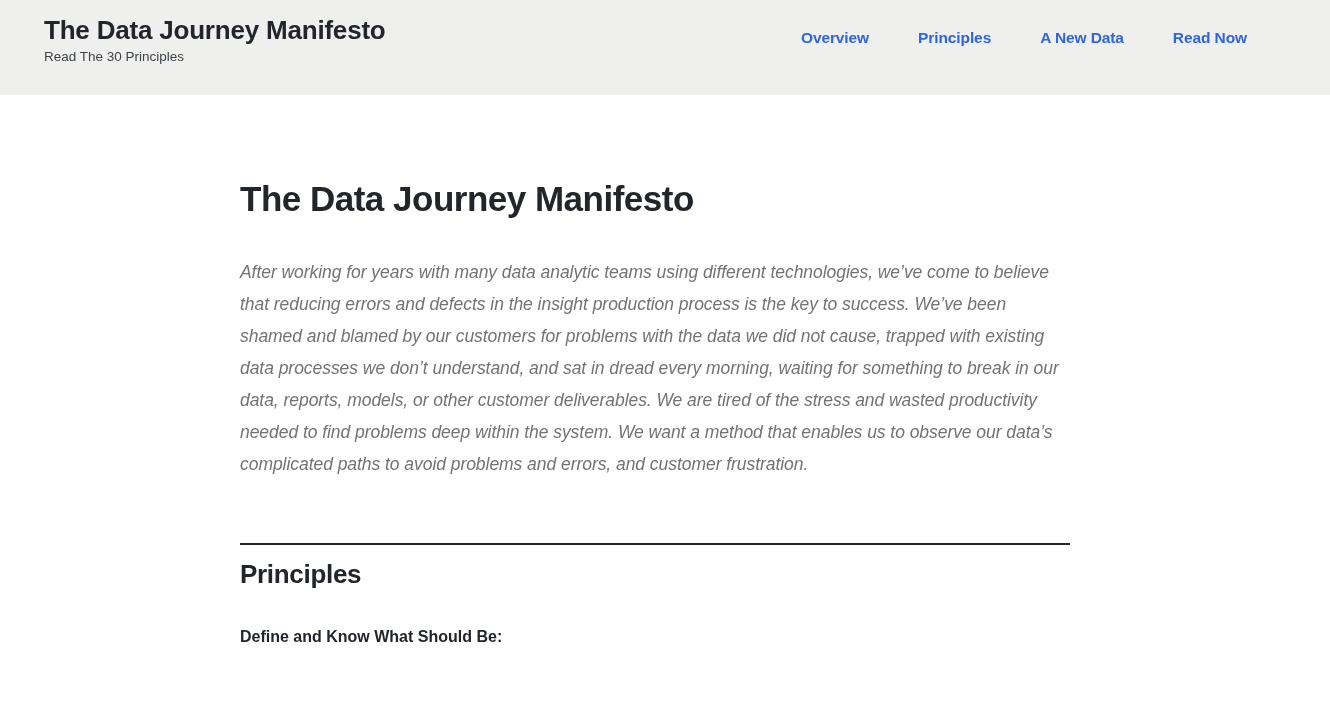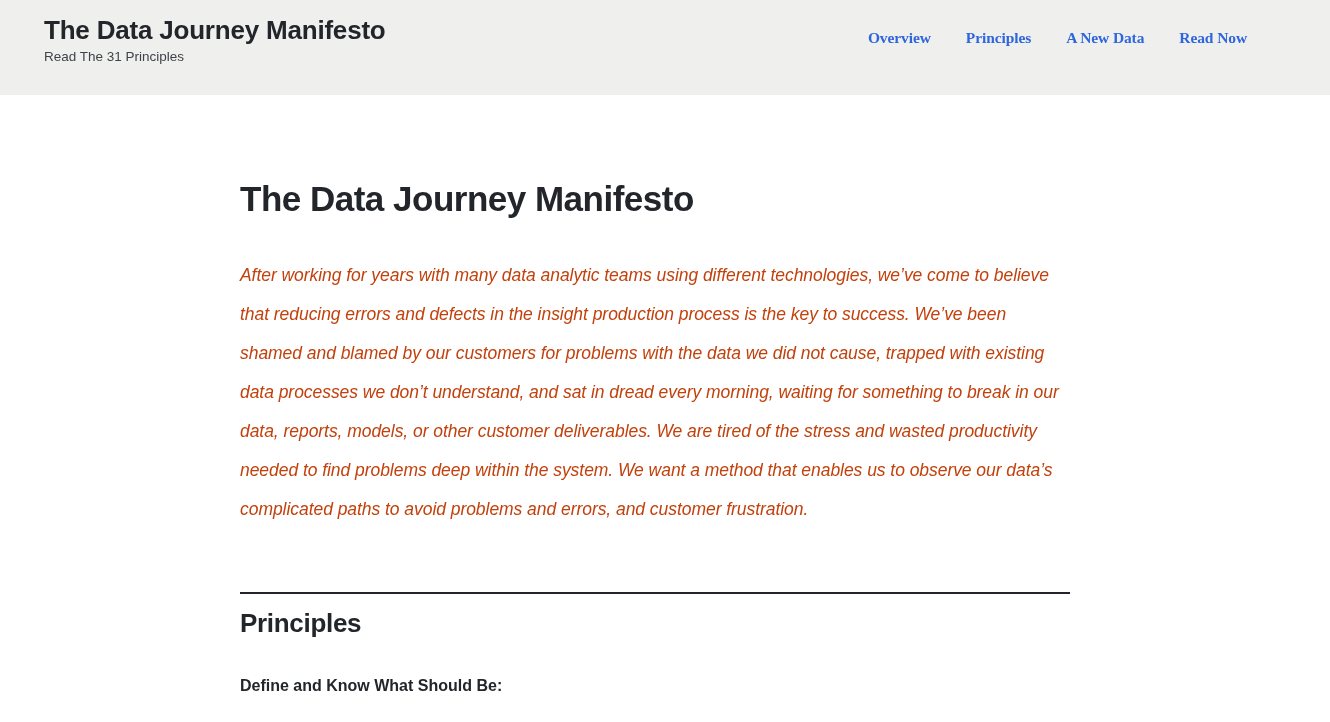--- a/index.html
+++ b/index.html
@@ -43,22 +43,21 @@
     color: #3f4449;
     margin-top: 3px;
     line-height: 1.2;
   }
   .site-nav {
     position: absolute;
     right: 83px;
     top: 29px;
     display: flex;
     align-items: center;
-    gap: 2px;
-    font-family: Liberation Serif, serif;
+    gap: 16px;
   }
   .nav-link {
     color: #2f66dd;
     font-size: 15.5px;
     font-weight: bold;
     text-decoration: none;
     letter-spacing: -0.1px;
     margin-left: 33px;
     white-space: nowrap;
     cursor: pointer;
@@ -75,22 +74,22 @@
     font-size: 35px;
     font-weight: bold;
     letter-spacing: -0.5px;
     color: #22262a;
     margin: 0 0 0 0;
     line-height: 1.2;
   }
   .intro-paragraph {
     font-style: italic;
     font-size: 17.5px;
-    line-height: 39px;
-    color: #c2410c;
+    line-height: 32px;
+    color: #737373;
     margin: 36px 0 0 0;
     letter-spacing: -0.05px;
   }
 
   .section-divider {
     border: 0;
     border-top: 2px solid #22262a;
     margin: 63px 0 0 0;
     width: 830px;
   }
@@ -118,21 +117,21 @@
     margin: 26px 0 0 0;
     letter-spacing: -0.05px;
   }
 </style>
 </head>
 <body>
 
 <header class="site-header">
   <div class="brand">
     <h1 class="brand-title">The Data Journey Manifesto</h1>
-    <div class="brand-tagline">Read The 31 Principles</div>
+    <div class="brand-tagline">Read The 30 Principles</div>
   </div>
   <nav class="site-nav">
     <a class="nav-link" href="#">Overview</a>
     <a class="nav-link" href="#">Principles</a>
     <a class="nav-link" href="#">A New Data</a>
     <a class="nav-link" href="#">Read Now</a>
   </nav>
 </header>
 
 <main class="content">

